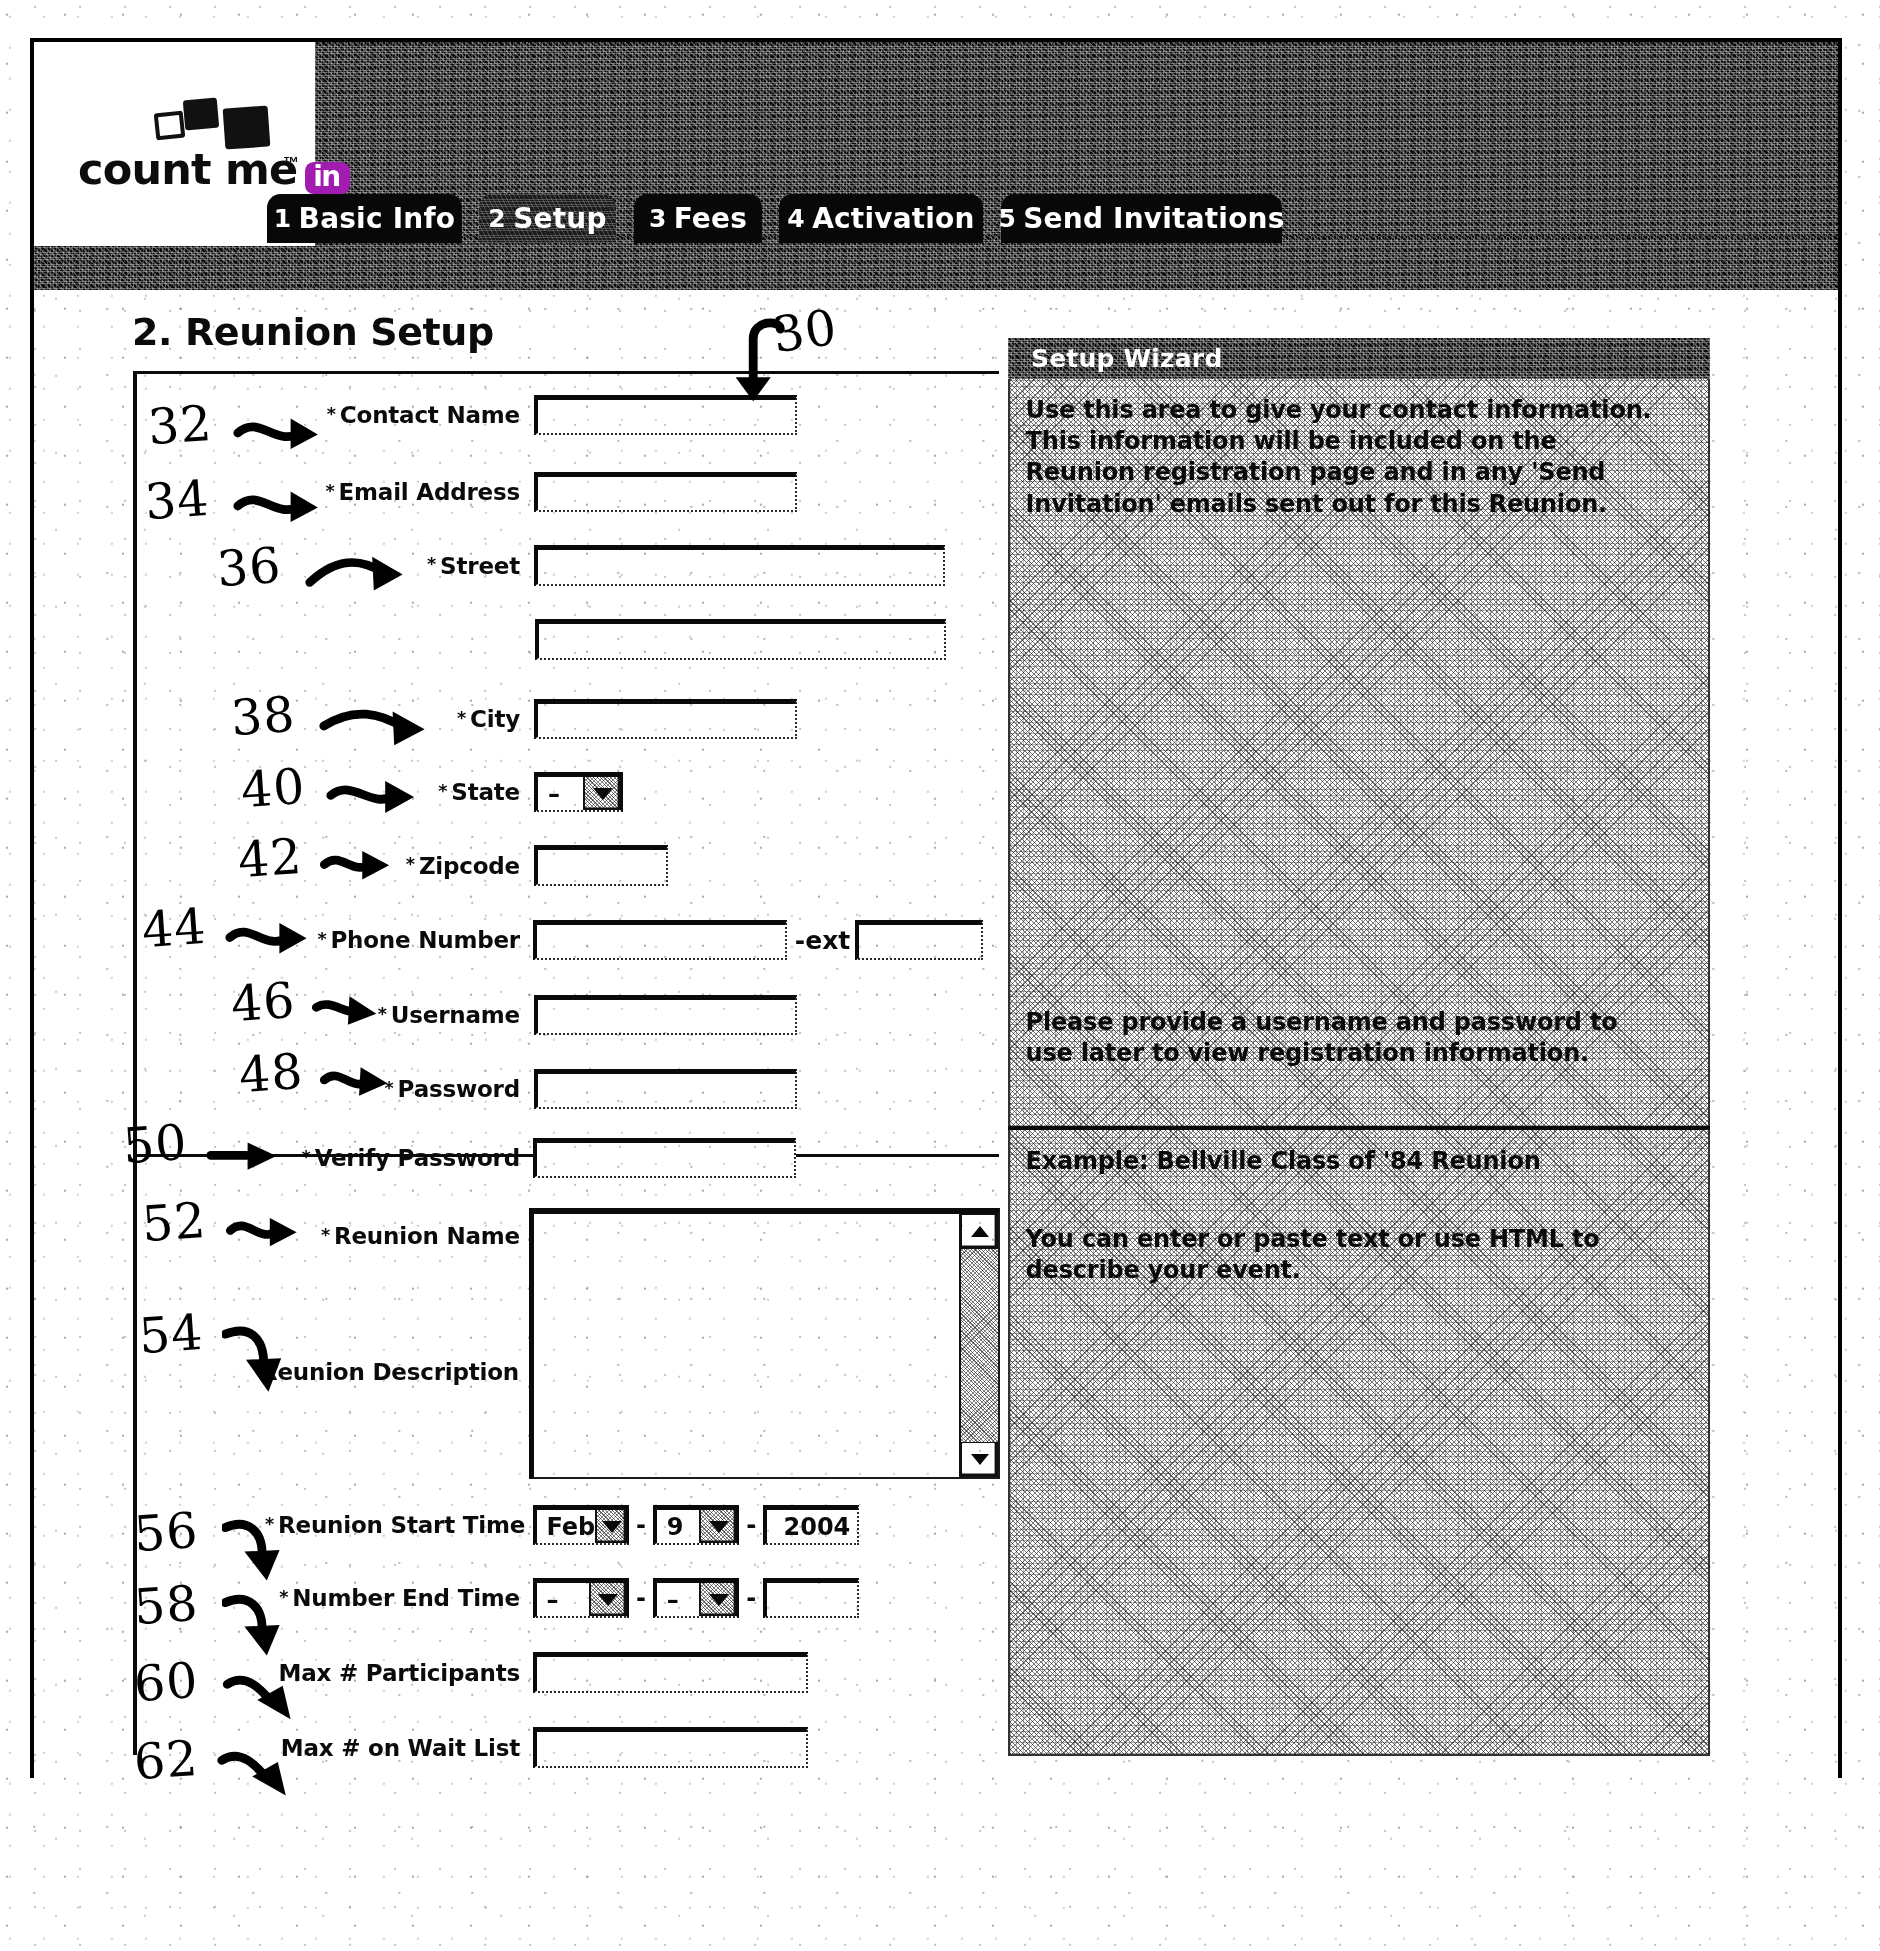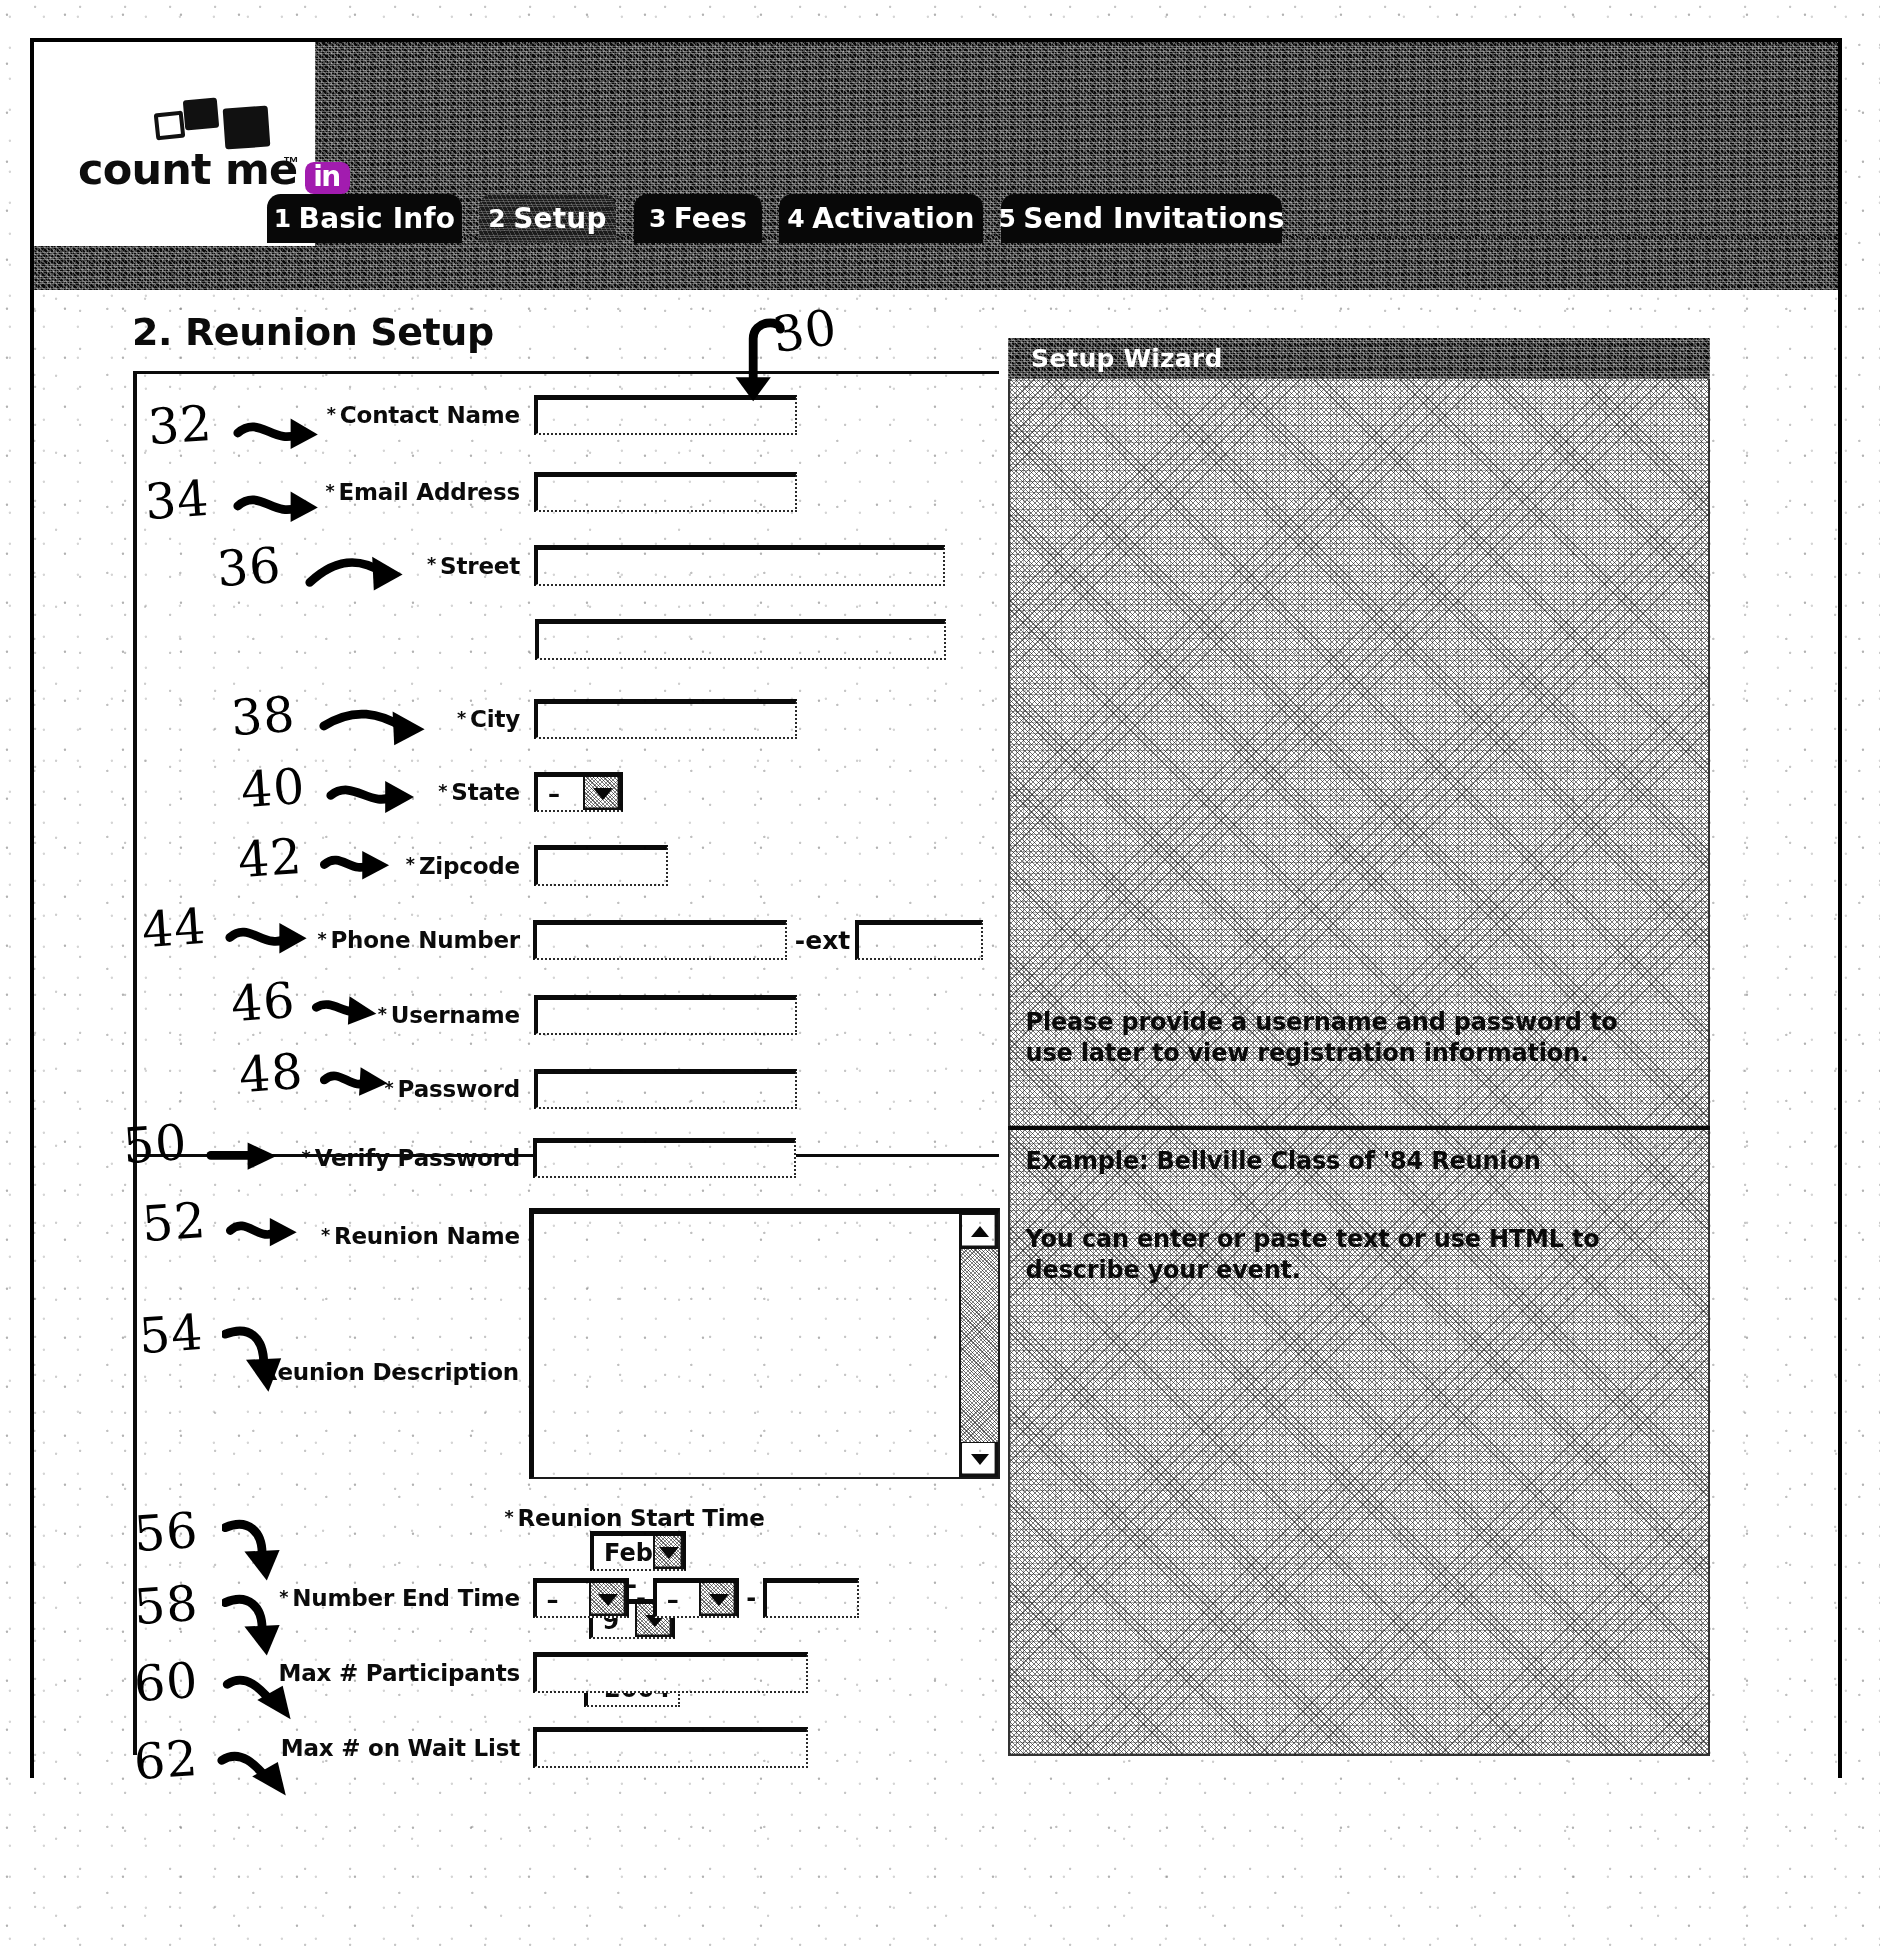--- a/index.html
+++ b/index.html
@@ -370,21 +370,21 @@
     <div id="desc-scroll">
       <div class="sbbtn">
           <span class="caret-up"></span>
         </div>
       <div class="sbbtn">
           <span class="caret-dn"></span>
         </div>
     </div>
   </div>
 
-  <div class="frow" style="left:231px;top:1215px;width:734px;flex-direction:column;">
+  <div class="frow" style="left:231px;top:1215px;width:734px;">
     <div class="flabel" style="width:255px;">
       <span class="req">*</span><span>Reunion Start Time</span>
     </div>
     <div class="sel" style="margin-left:12.8px;width:96px;height:40px;">
       <span class="selval">Feb</span>
       <span class="arrowbtn">
           <span class="caret"></span>
         </span>
     </div>
     <span class="dash">-</span>
@@ -431,20 +431,21 @@
   <div class="frow" style="left:231px;top:1437px;width:734px;">
     <div class="flabel" style="width:255px;">Max # on Wait List</div>
     <div class="inp" style="margin-left:12.8px;width:275px;height:41px;"></div>
   </div>
 
   <div id="wizard">
     <div id="wizard-header" class="noise-dark"></div>
     <div id="wizard-title">Setup Wizard</div>
 
     <div id="wizard-body-top" class="noise-grey"></div>
+    <div class="wtext" style="top:57px;">Use this area to give your contact information. This information will be included on the Reunion registration page and in any 'Send Invitation' emails sent out for this Reunion.</div>
     <div class="wtext" style="top:669px;">Please provide a username and password to use later to view registration information.</div>
 
     <div id="wizard-sep"></div>
 
     <div id="wizard-body-bot" class="noise-grey"></div>
     <div class="wtext" style="top:808px;">Example: Bellville Class of '84 Reunion</div>
     <div class="wtext" style="top:886px;">You can enter or paste text or use HTML to describe your event.</div>
   </div>
 </div>
 

